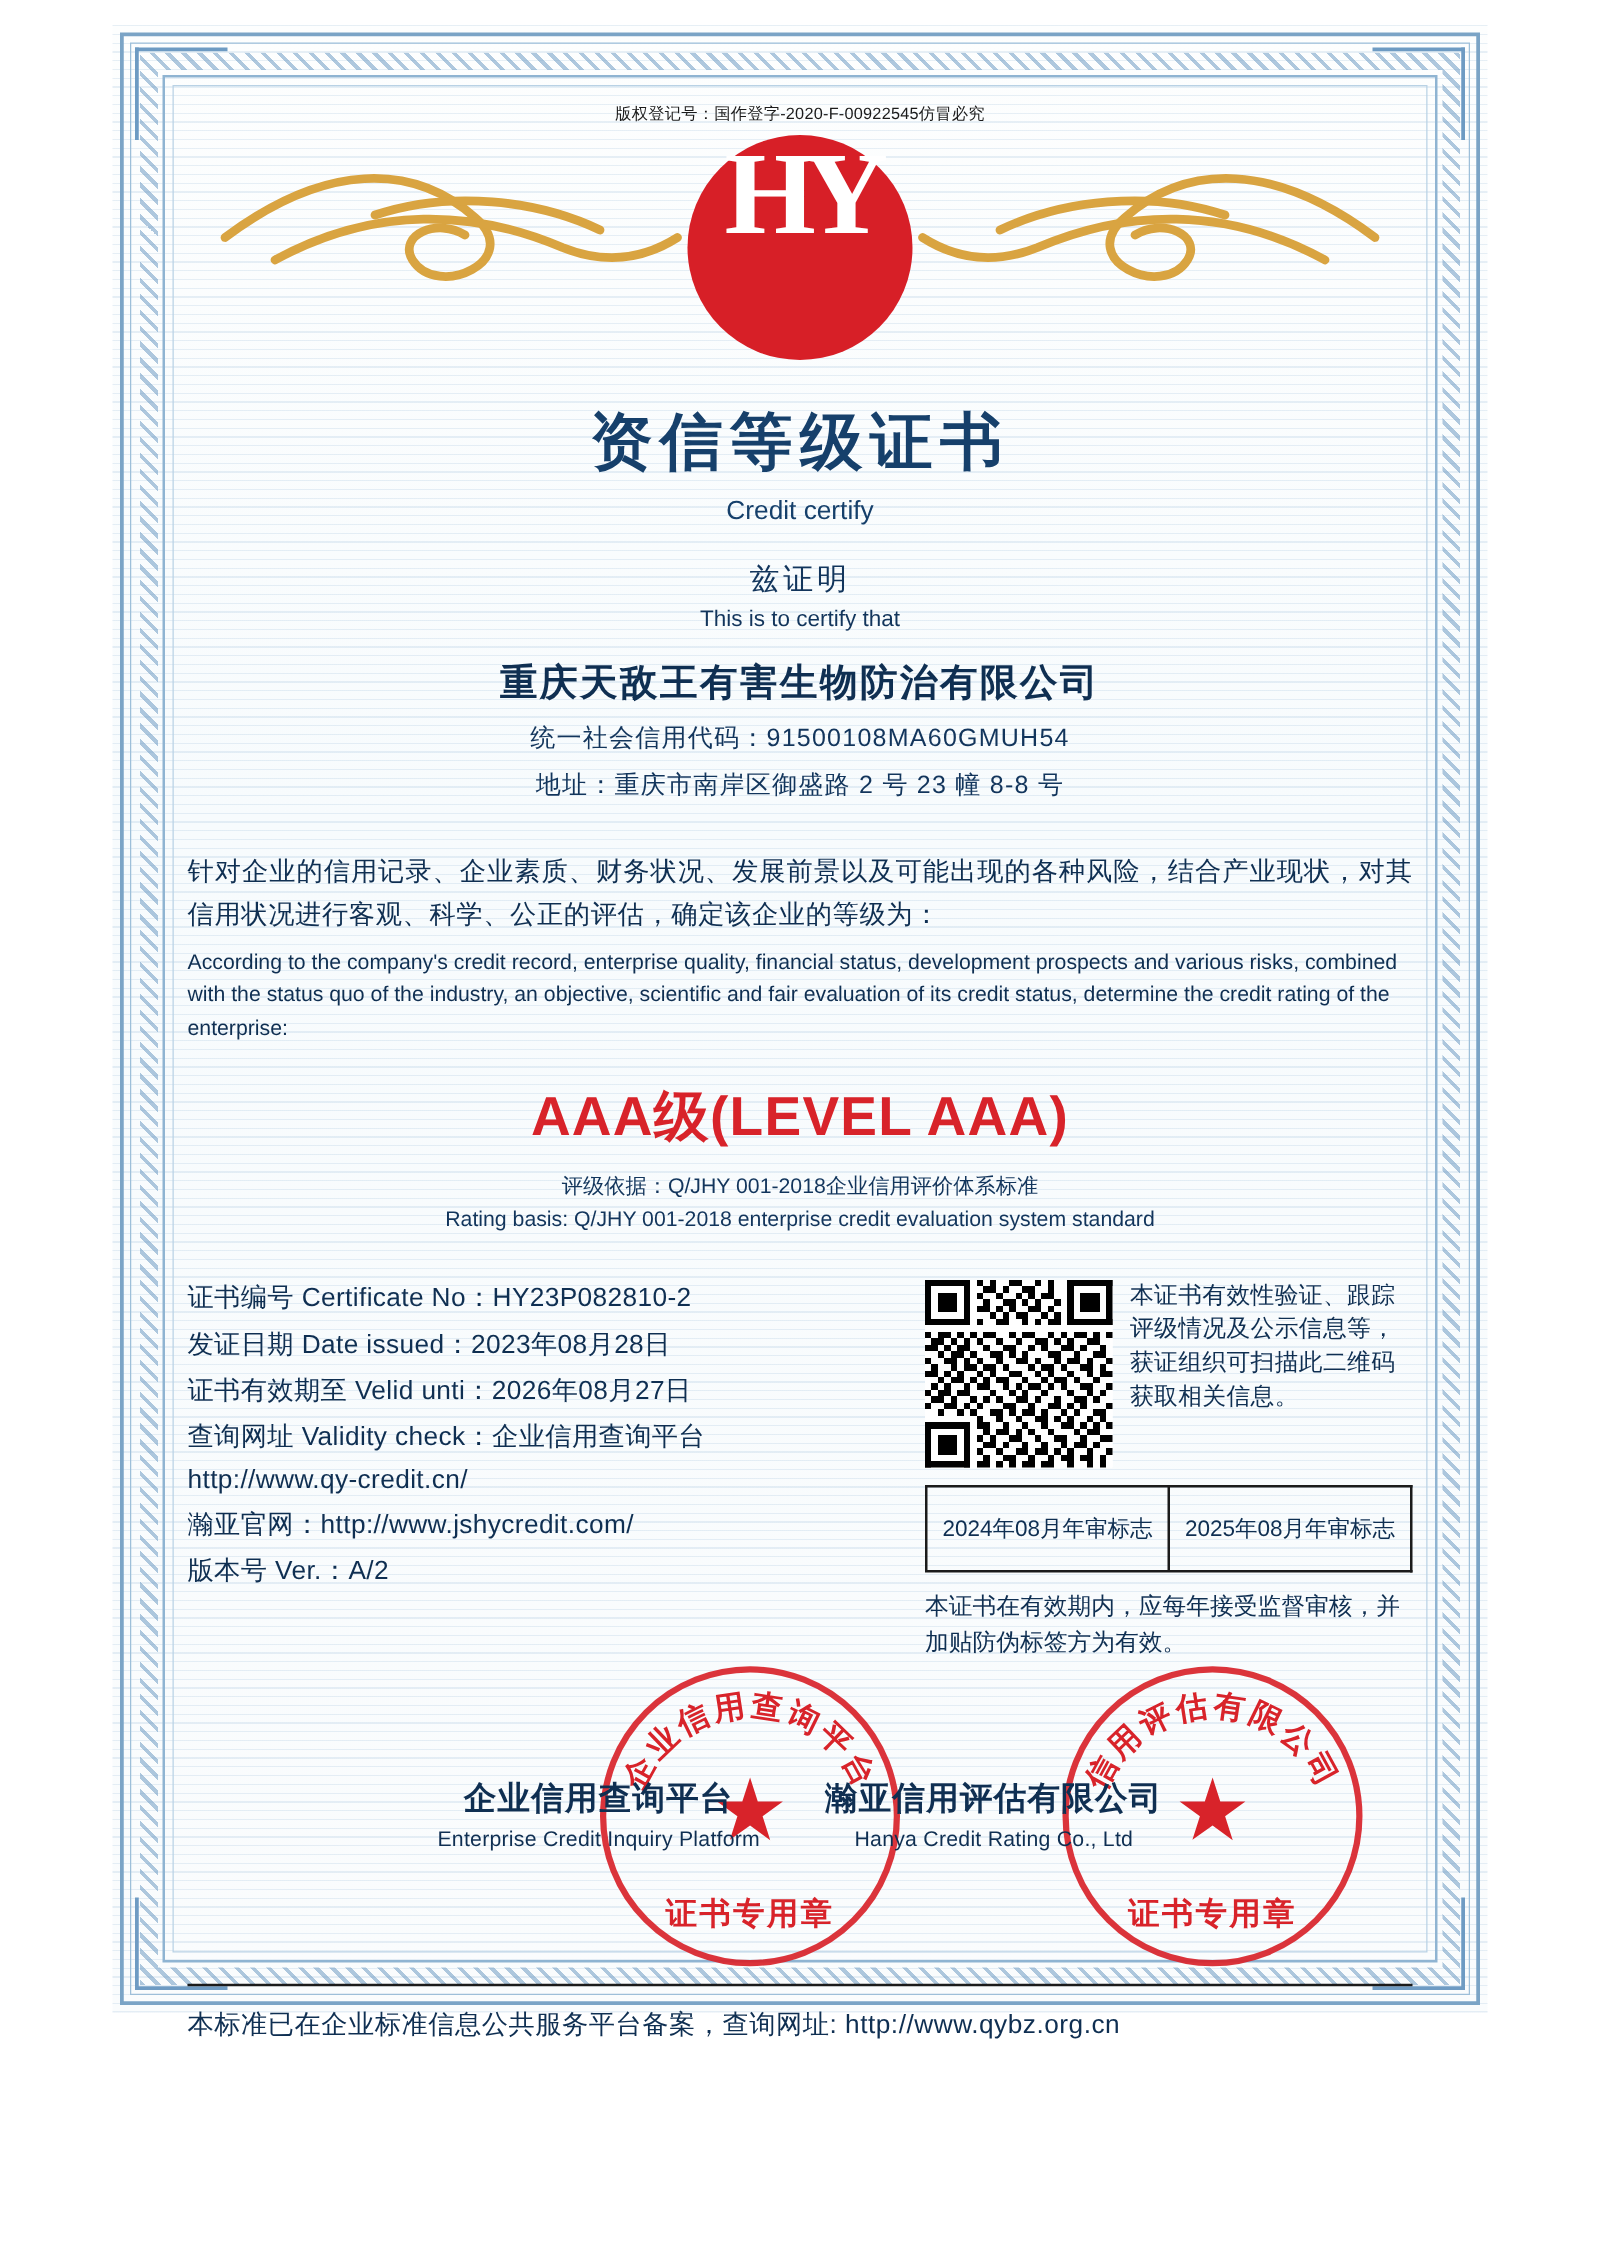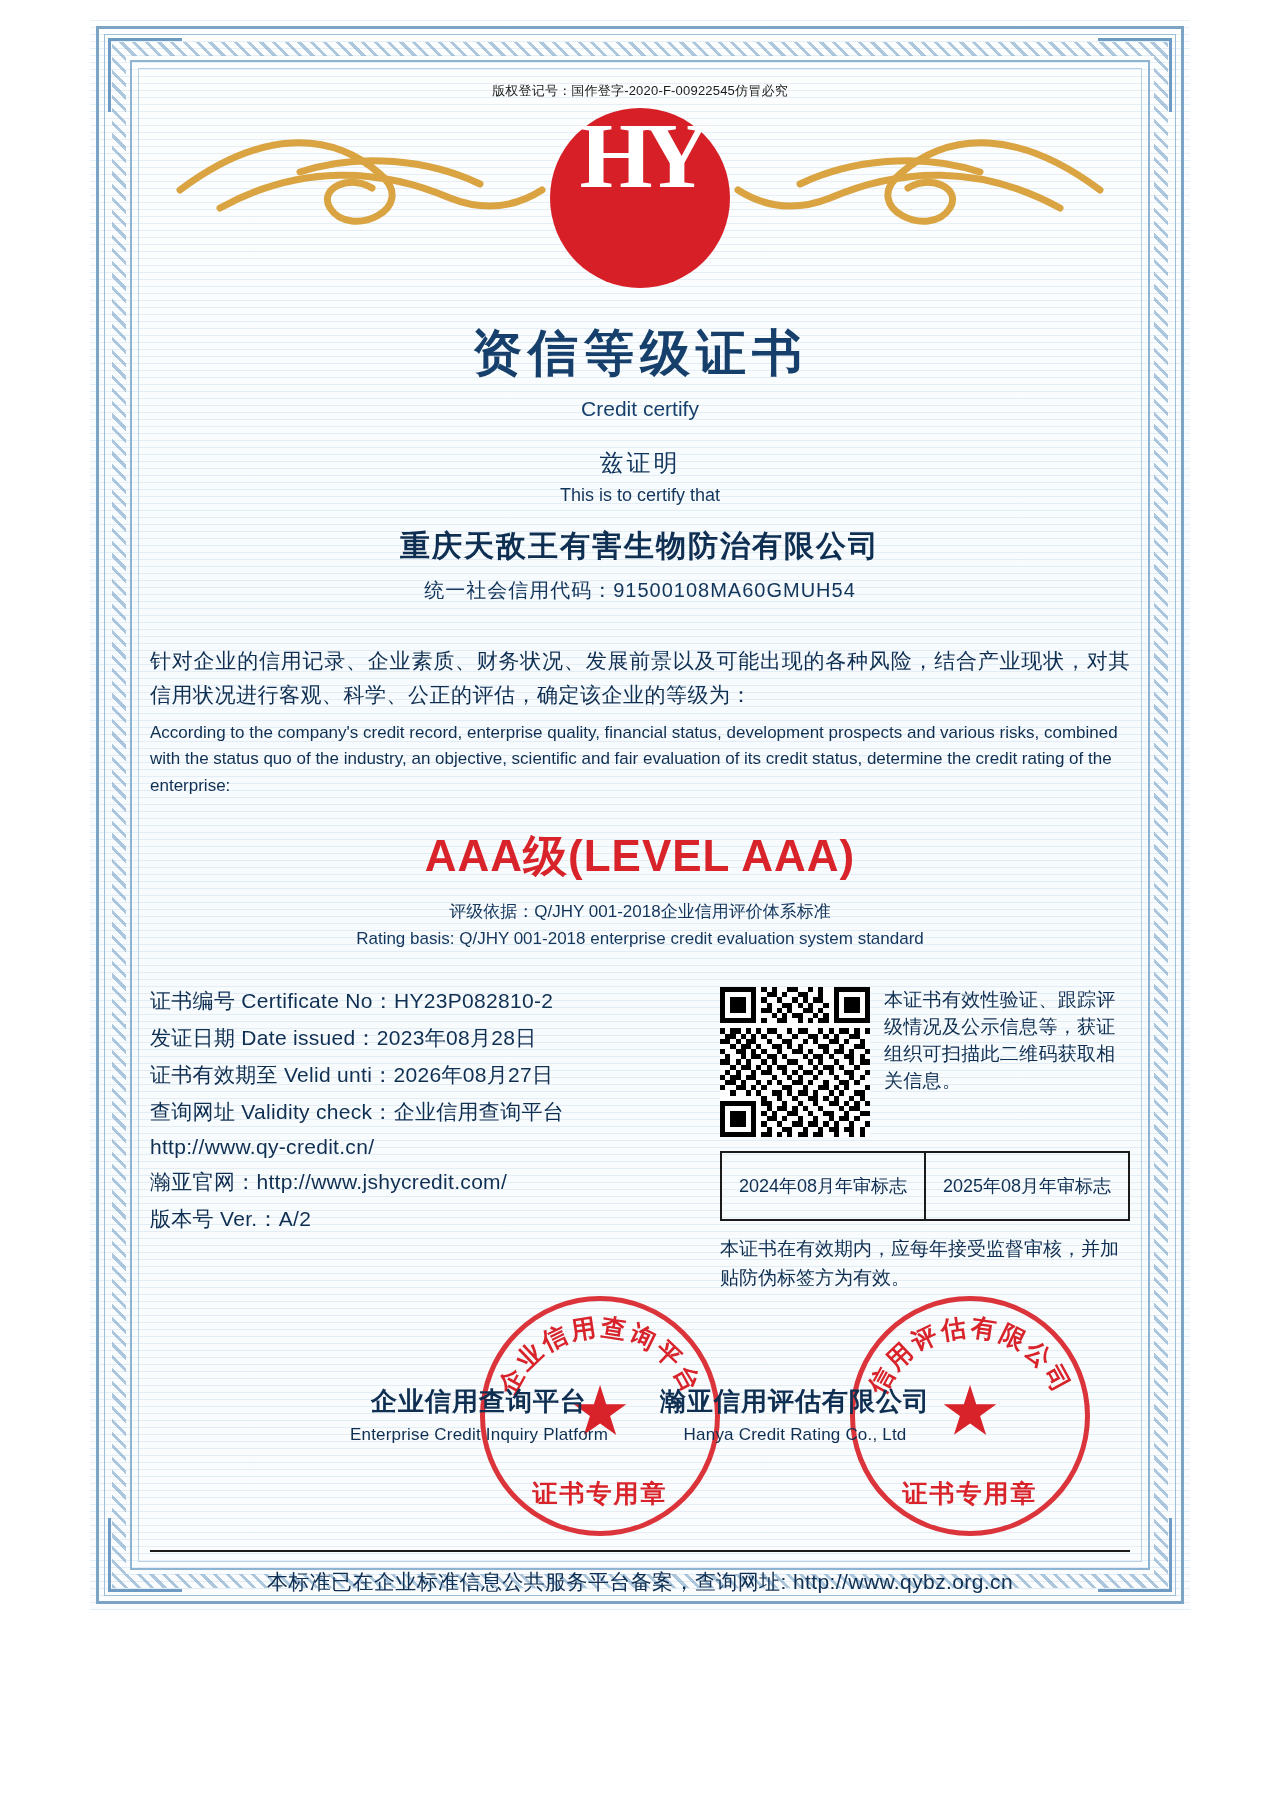--- a/index.html
+++ b/index.html
@@ -132,21 +132,21 @@
   }
   .level{
     text-align:center;
     margin-top:28px;
     font-size:44px;font-weight:bold;color:#d8232a;letter-spacing:1px;
   }
   .basis-zh{text-align:center;font-size:17px;color:#12355c;margin-top:14px;}
   .basis-en{text-align:center;font-size:17px;color:#12355c;margin-top:6px;}
 
   .lower{
-    display:flex;margin-top:38px;
+    display:flex;margin-top:38px;gap:20px;
   }
   .lower-left{width:560px;}
   .lower-right{flex:1;display:flex;flex-direction:column;padding-left:10px;}
   .info-line{
     font-size:21px;color:#0f2f52;margin-bottom:9px;letter-spacing:.3px;white-space:nowrap;
   }
   .qr-row{display:flex;align-items:flex-start;}
   .qr{
     width:150px;height:150px;flex:none;
     background:#fff;
@@ -193,21 +193,21 @@
   }
   .org{
     text-align:center;
   }
   .org .zh{font-size:26px;color:#0f2f52;font-weight:bold;letter-spacing:1px;}
   .org .en{font-size:17px;color:#0f2f52;margin-top:6px;letter-spacing:.2px;}
   .footer-rule{
     border-top:2px solid #1b1b1b;margin-top:4px;
   }
   .footer{
-    text-align:center;font-size:21px;color:#0f2f52;margin-top:16px;letter-spacing:.4px;
+    text-align:left;font-size:21px;color:#0f2f52;margin-top:16px;letter-spacing:.4px;
   }
 </style>
 </head>
 <body>
 
 <div class="cert">
   <div class="border-a"></div>
   <div class="border-b"></div>
   <div class="border-c"></div>
   <div class="border-d"></div>
@@ -238,20 +238,21 @@
     </div>
 
     <div class="title-zh">资信等级证书</div>
     <div class="title-en">Credit certify</div>
 
     <div class="certify-zh">兹证明</div>
     <div class="certify-en">This is to certify that</div>
 
     <div class="company">重庆天敌王有害生物防治有限公司</div>
     <div class="code">统一社会信用代码：91500108MA60GMUH54</div>
+    <div class="addr">地址：重庆市南岸区御盛路 2 号 23 幢 8-8 号</div>
 
     <div class="body-zh">针对企业的信用记录、企业素质、财务状况、发展前景以及可能出现的各种风险，结合产业现状，对其信用状况进行客观、科学、公正的评估，确定该企业的等级为：</div>
     <div class="body-en">According to the company's credit record, enterprise quality, financial status, development prospects and various risks, combined with the status quo of the industry, an objective, scientific and fair evaluation of its credit status, determine the credit rating of the enterprise:</div>
 
     <div class="level">AAA级(LEVEL AAA)</div>
     <div class="basis-zh">评级依据：Q/JHY 001-2018企业信用评价体系标准</div>
     <div class="basis-en">Rating basis: Q/JHY 001-2018 enterprise credit evaluation system standard</div>
 
     <div class="lower">
       <div class="lower-left">

